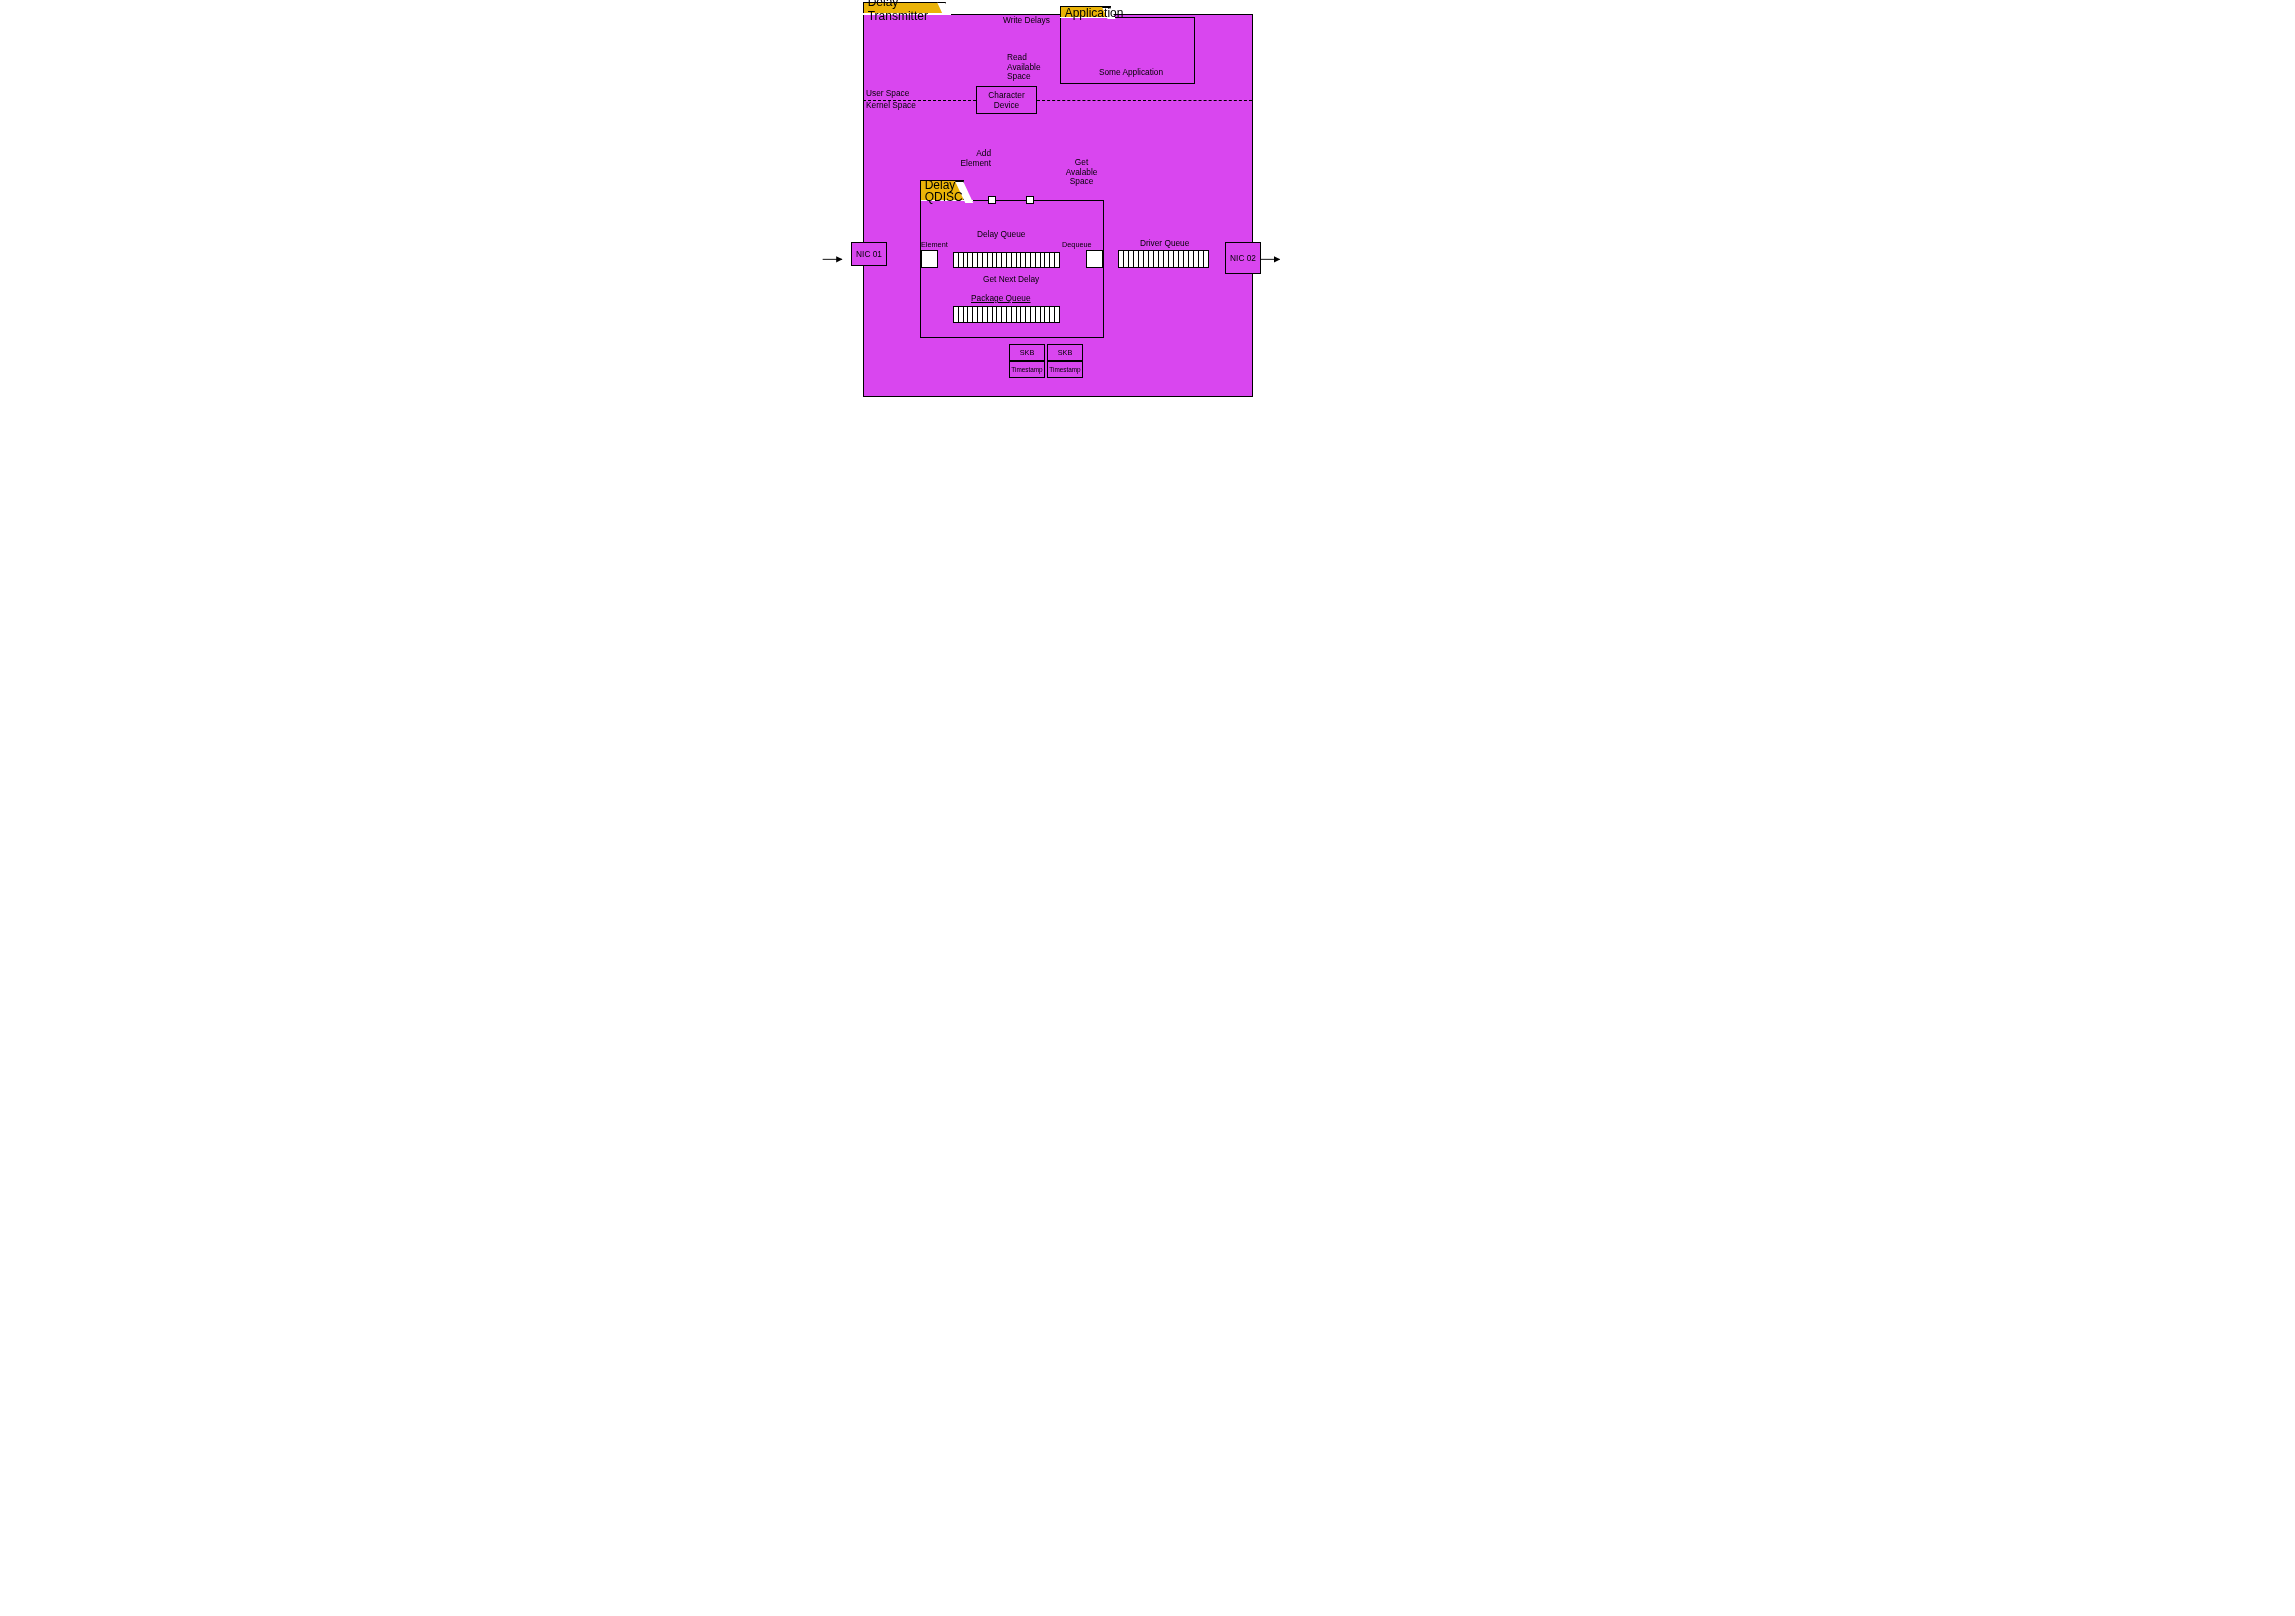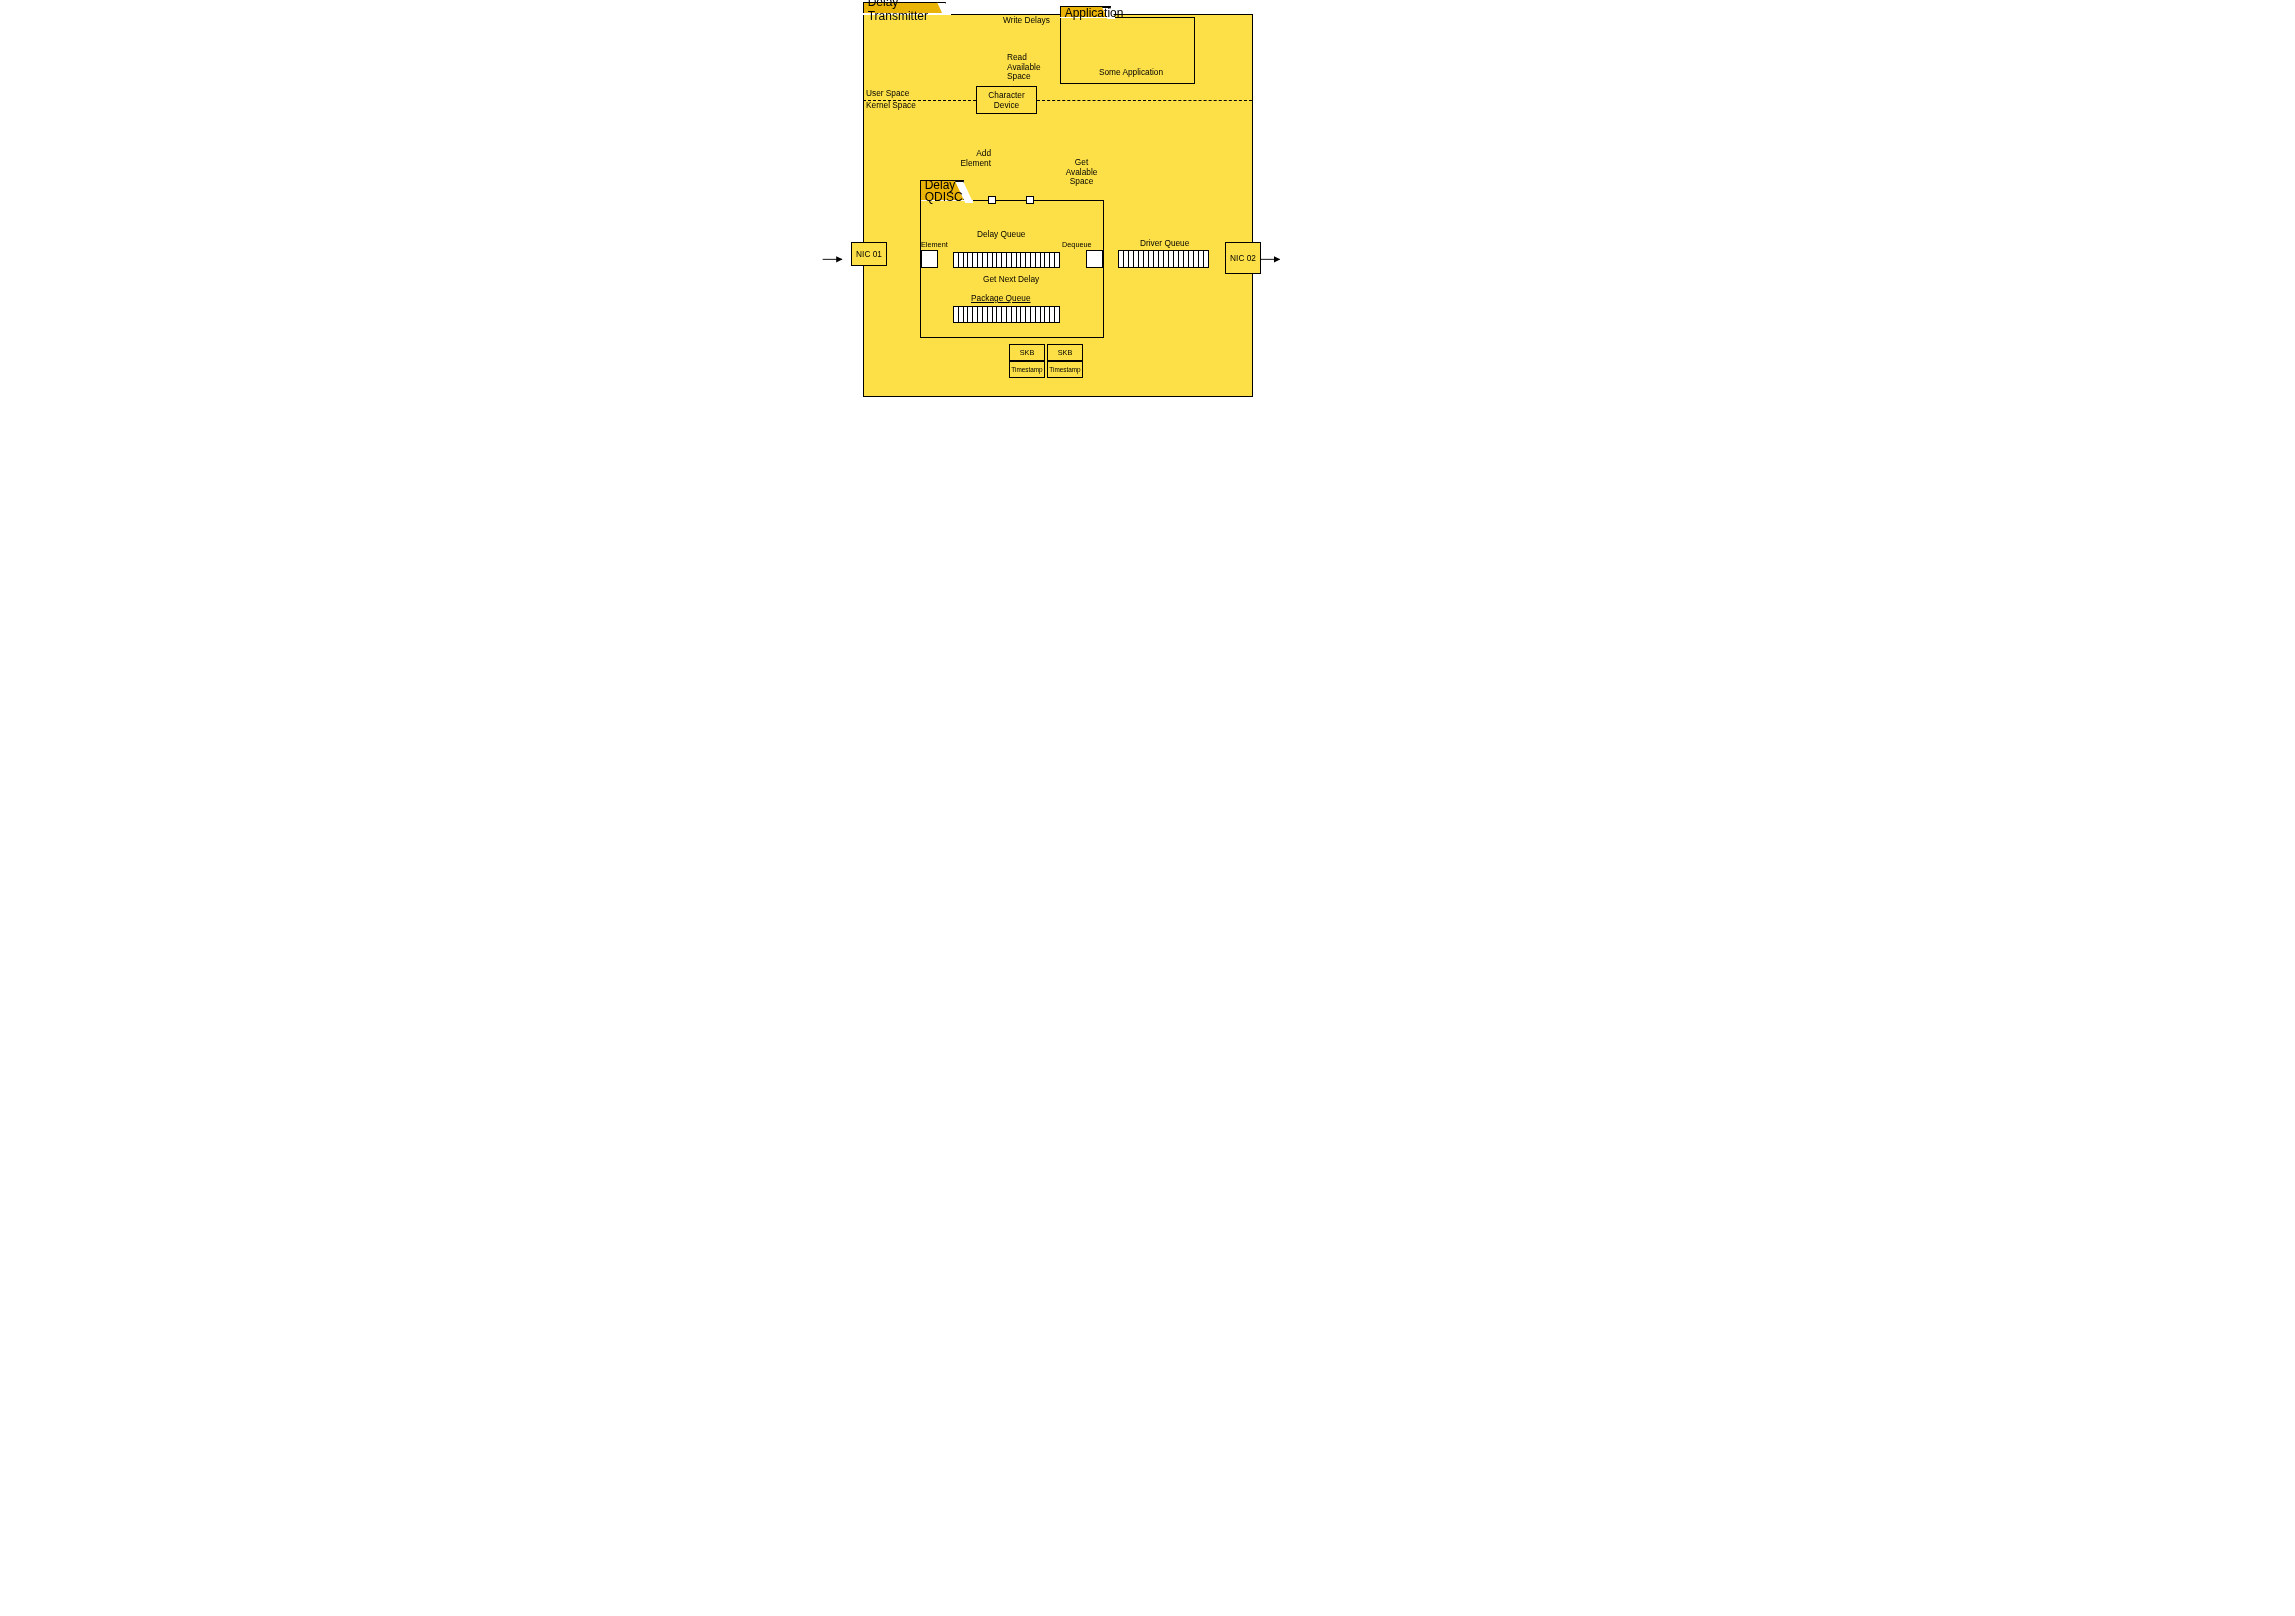--- a/index.html
+++ b/index.html
@@ -11,21 +11,21 @@
   .canvas {
     position: relative;
     width: 657px;
     height: 404px;
     margin: 0 auto;
     background: #fff;
   }
   .box {
     position: absolute;
     border: 0.7px solid #000;
-    background: #fde047;
+    background: #d946ef;
     box-sizing: border-box;
     display: flex;
     align-items: center;
     justify-content: center;
     text-align: center;
     font-size: 8.3px;
   }
   .label {
     position: absolute;
     font-size: 8.3px;

